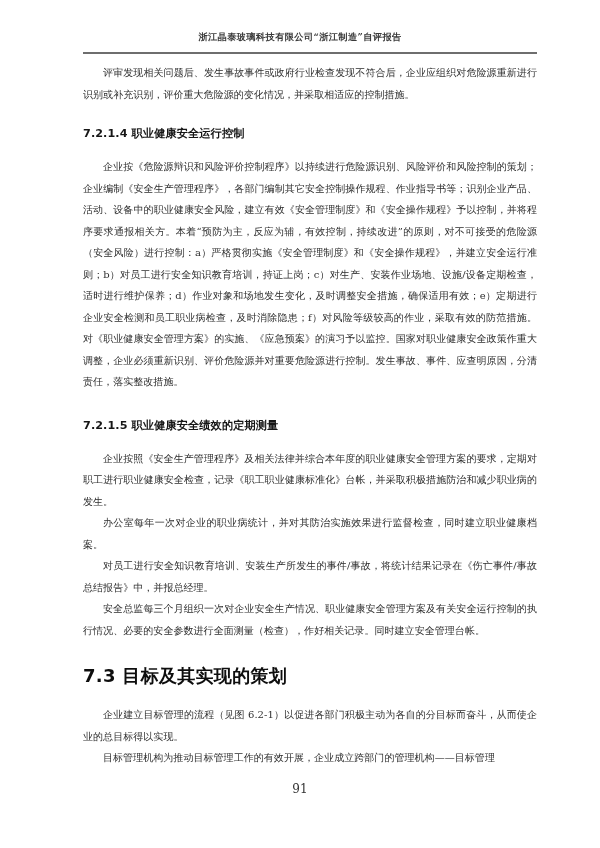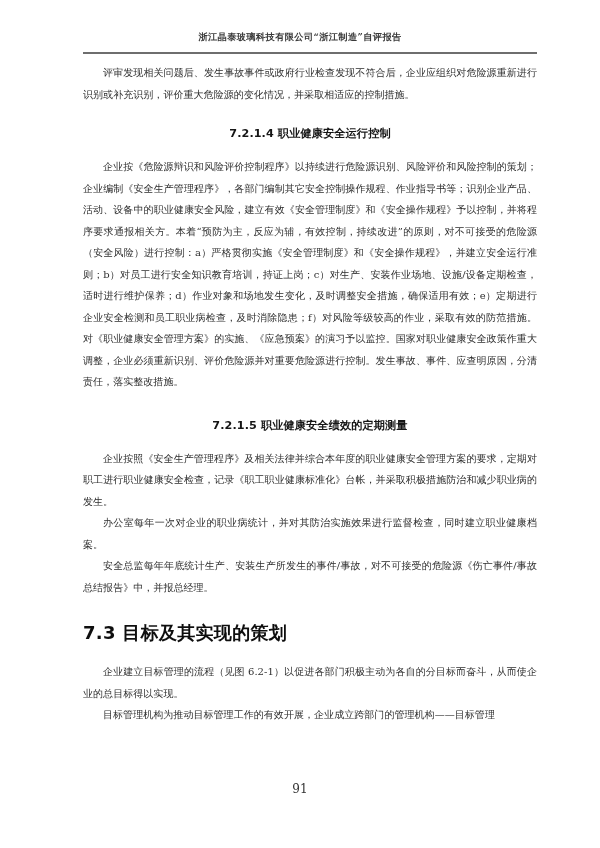--- a/index.html
+++ b/index.html
@@ -55,21 +55,20 @@
     text-indent: 2em;
   }
   h3.sec-heading {
     margin: 0;
     font-family: "DejaVu Sans", sans-serif;
     font-size: 11.2px;
     font-weight: bold;
     color: #161616;
     line-height: 18px;
     letter-spacing: 0.1px;
-    text-align: center;
   }
   h2.sec-heading-major {
     margin: 0;
     font-family: "DejaVu Sans", sans-serif;
     font-size: 18px;
     font-weight: bold;
     color: #0e0e0e;
     line-height: 22px;
     letter-spacing: 0.3px;
   }
@@ -112,22 +111,23 @@
     <div class="gap-xl"></div>
 
     <h3 class="sec-heading">7.2.1.5  职业健康安全绩效的定期测量</h3>
 
     <div class="gap-sm"></div>
 
     <p class="body indent">企业按照《安全生产管理程序》及相关法律并综合本年度的职业健康安全管理方案的要求，定期对职工进行职业健康安全检查，记录《职工职业健康标准化》台帐，并采取积极措施防治和减少职业病的发生。</p>
 
     <p class="body indent">办公室每年一次对企业的职业病统计，并对其防治实施效果进行监督检查，同时建立职业健康档案。</p>
 
-    <p class="body indent">安全总监每年年底统计生产、安装生产所发生的事件/事故，对不可接受的危险源《伤亡事件/事故总结报告》中，并报总经理。</p>
+    <p class="body indent">对员工进行安全知识教育培训、安装生产所发生的事件/事故，将统计结果记录在《伤亡事件/事故总结报告》中，并报总经理。</p>
 
+    <p class="body indent">安全总监每三个月组织一次对企业安全生产情况、职业健康安全管理方案及有关安全运行控制的执行情况、必要的安全参数进行全面测量（检查），作好相关记录。同时建立安全管理台帐。</p>
 
 
     <div class="gap-xl"></div>
 
     <h2 class="sec-heading-major">7.3 目标及其实现的策划</h2>
 
     <div class="gap-md"></div>
 
     <p class="body indent">企业建立目标管理的流程（见图 6.2-1）以促进各部门积极主动为各自的分目标而奋斗，从而使企业的总目标得以实现。</p>
 

